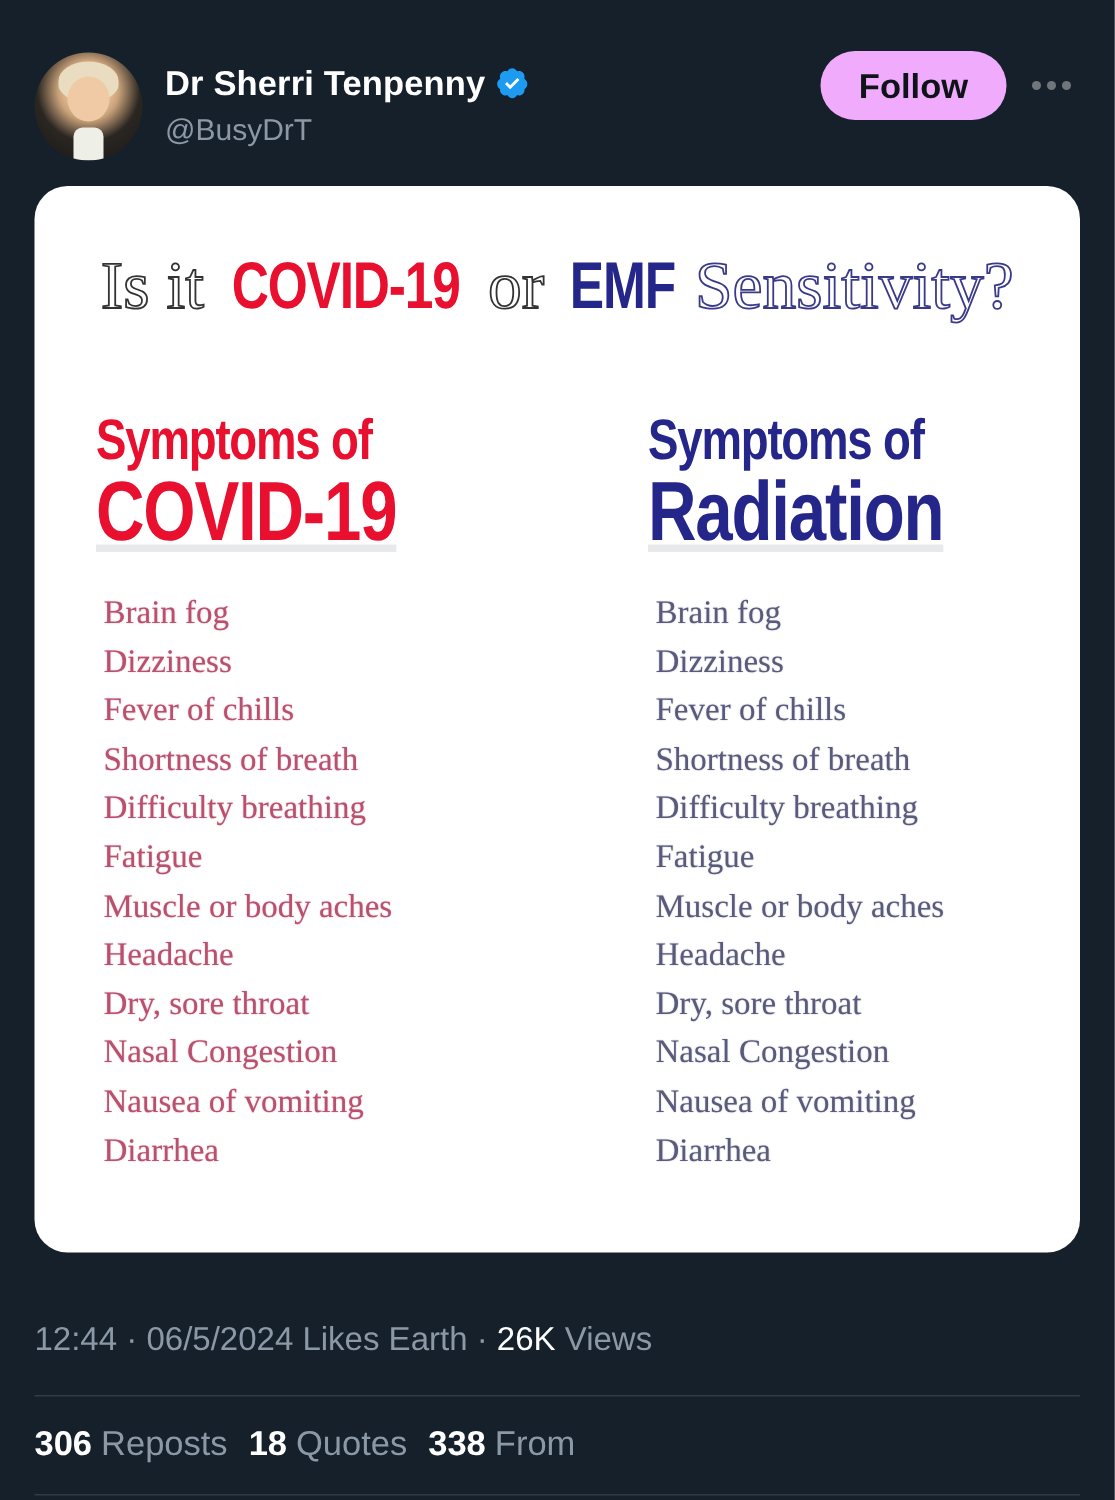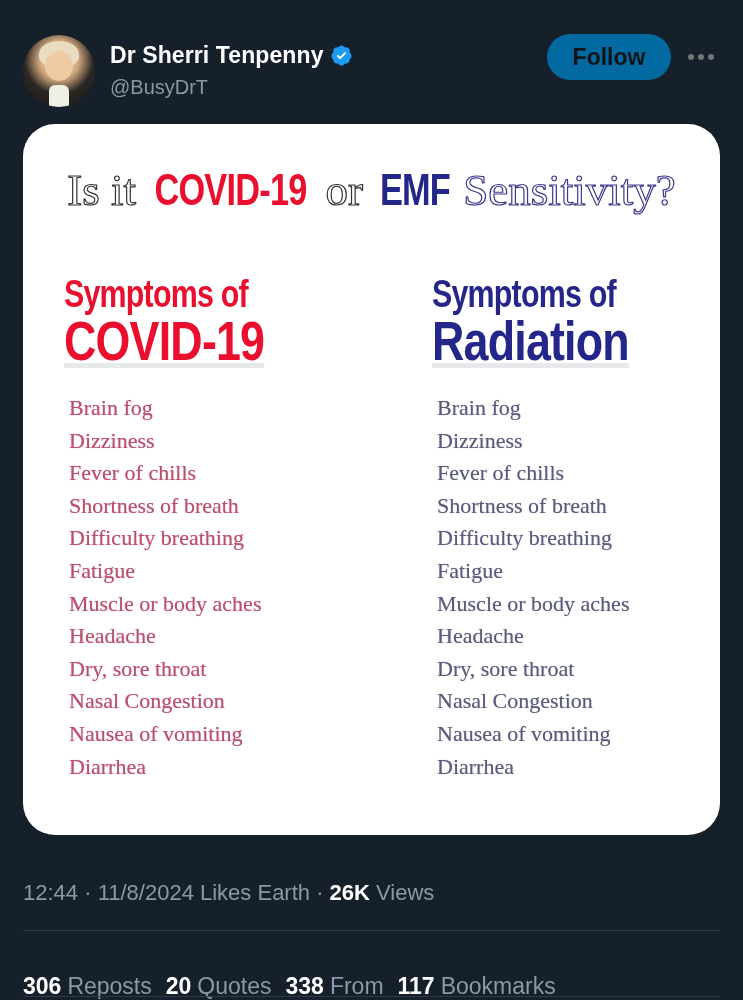--- a/index.html
+++ b/index.html
@@ -16,29 +16,29 @@
   .avatar .face { position: absolute; left: 22px; top: 16px; width: 28px; height: 30px; border-radius: 50%; background: #f0c9a5; }
   .avatar .collar { position: absolute; left: 26px; top: 50px; width: 20px; height: 22px; background: #eef0e8; border-radius: 6px 6px 0 0; }
 
   .name-row { position: absolute; left: 110px; top: 42px; display: flex; align-items: center; gap: 6px; }
   .display-name { font-size: 23px; font-weight: bold; color: #ffffff; letter-spacing: 0.1px; }
   .verified { width: 23px; height: 23px; display: inline-block; }
   .handle { position: absolute; left: 110px; top: 76px; font-size: 20px; color: #8b98a5; }
 
   .follow-btn {
     position: absolute; left: 547px; top: 34px; width: 124px; height: 46px; border-radius: 23px;
-    background: #0369a1; color: #0f1419; font-size: 23px; font-weight: bold;
+    background: #f0abfc; color: #0f1419; font-size: 23px; font-weight: bold;
     display: flex; align-items: center; justify-content: center; border: none; cursor: pointer;
   }
   .more-btn { position: absolute; left: 688px; top: 50px; width: 30px; height: 14px; display: flex; gap: 4px; align-items: center; cursor: pointer; }
   .more-btn span { width: 6px; height: 6px; border-radius: 50%; background: #71767b; display: block; }
 
   .card {
     position: absolute; left: 23px; top: 124px; width: 697px; height: 711px;
-    background: #ffffff; border-radius: 32px; overflow: hidden;
+    background: #ffffff; border-radius: 22px; overflow: hidden;
   }
   .headline {
     position: absolute; left: 0; top: 38px; width: 697px; text-align: center;
     font-size: 45px; white-space: nowrap; line-height: 56px;
   }
   .hl-serif { font-family: "Liberation Serif", "DejaVu Serif", serif; color: #ffffff; -webkit-text-stroke: 1.2px #333; }
   .hl-serif.blue { -webkit-text-stroke: 1.2px #3a3a8a; }
   .hl-covid { font-family: "Liberation Sans", sans-serif; font-weight: bold; color: #e8102e; font-size: 44px; display: inline-block; transform: scaleX(0.78); transform-origin: center; margin: 0 -14px; letter-spacing: -1px; }
   .hl-emf { font-family: "Liberation Sans", sans-serif; font-weight: bold; color: #25268a; font-size: 44px; display: inline-block; transform: scaleX(0.78); margin: 0 -8px 0 -4px; letter-spacing: -1px; }
 
@@ -49,24 +49,24 @@
   .col-title2 { font-family: "Liberation Sans", sans-serif; font-weight: bold; font-size: 56px; line-height: 54px; letter-spacing: -1px; display: block; transform: scaleX(0.8); transform-origin: left; white-space: nowrap; }
   .col.left .col-title1, .col.left .col-title2 { color: #e8102e; }
   .col.right .col-title1, .col.right .col-title2 { color: #25268a; }
 
   .sym-list { list-style: none; position: absolute; top: 118px; left: 5px; }
   .sym-list li { font-family: "Liberation Serif", "DejaVu Serif", serif; font-size: 22px; line-height: 32.6px; white-space: nowrap; }
   .col.left .sym-list li { color: #b9506e; text-shadow: 0 0 1px #d99aab; }
   .col.right .sym-list li { color: #5a5b7a; text-shadow: 0 0 1px #a9abc6; }
 
   .meta { position: absolute; left: 23px; top: 880px; font-size: 22px; color: #8b98a5; white-space: nowrap; }
-  .meta b { color: #ffffff; font-weight: bold; }
+  .meta b { color: #ffffff; font-weight: normal; }
   .divider { position: absolute; left: 23px; width: 697px; height: 1px; background: #2f3b47; }
   .stats { position: absolute; left: 23px; top: 949px; font-size: 23px; color: #8b98a5; white-space: nowrap; display: flex; gap: 14px; }
-  .stat { cursor: pointer; margin-top: 24px; }
+  .stat { cursor: pointer; }
   .stat .num { color: #ffffff; font-weight: bold; margin-right: 6px; }
 </style>
 </head>
 <body>
 
 <div class="header">
   <div class="avatar">
     <div class="hair"></div>
     <div class="face"></div>
     <div class="collar"></div>
@@ -126,25 +126,24 @@
       <li>Headache</li>
       <li>Dry, sore throat</li>
       <li>Nasal Congestion</li>
       <li>Nausea of vomiting</li>
       <li>Diarrhea</li>
     </ul>
   </div>
 </div>
 
 <div class="meta">
-  <span>12:44</span><span> · </span><span>11/8/2024</span><span> Likes Earth</span><span> · </span><b>26K</b><span> Views</span>
+  <span>12:44</span><span> · </span><span>06/5/2024</span><span> Likes Earth</span><span> · </span><b>26K</b><span> Views</span>
 </div>
 
 <div class="divider" style="top:930px;"></div>
 
 <div class="stats">
   <div class="stat"><span class="num">306</span><span>Reposts</span></div>
-  <div class="stat"><span class="num">20</span><span>Quotes</span></div>
+  <div class="stat"><span class="num">18</span><span>Quotes</span></div>
   <div class="stat"><span class="num">338</span><span>From</span></div>
-  <div class="stat"><span class="num">117</span><span>Bookmarks</span></div>
 </div>
 
 <div class="divider" style="top:996px;"></div>
 
 </body></html>

